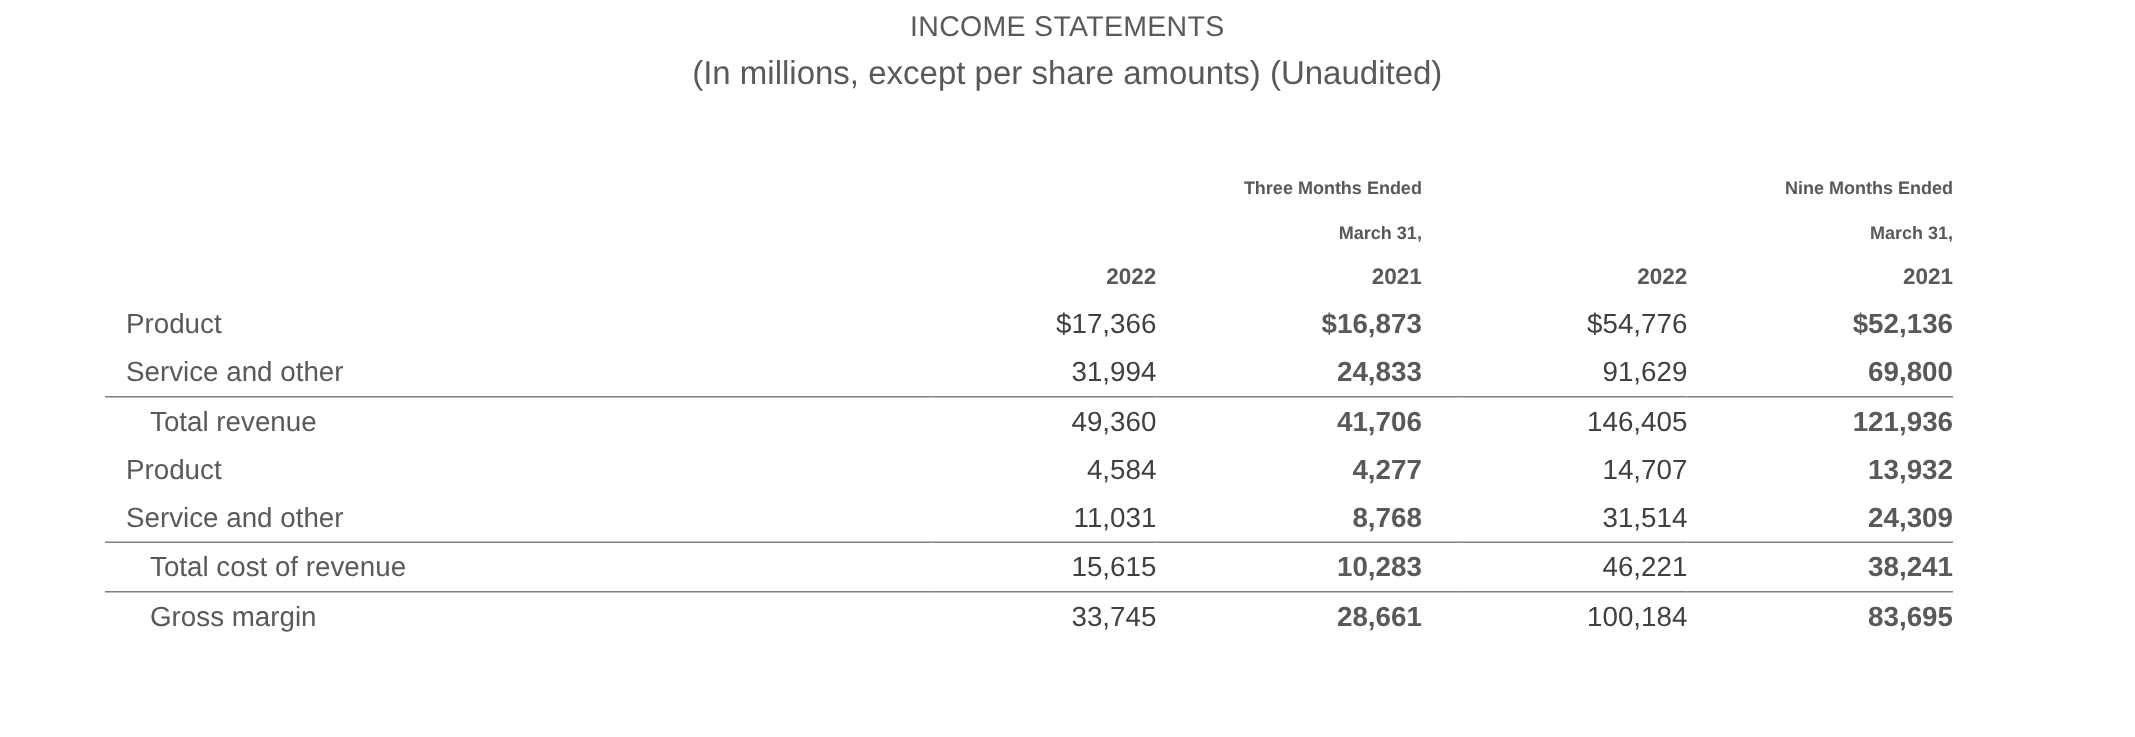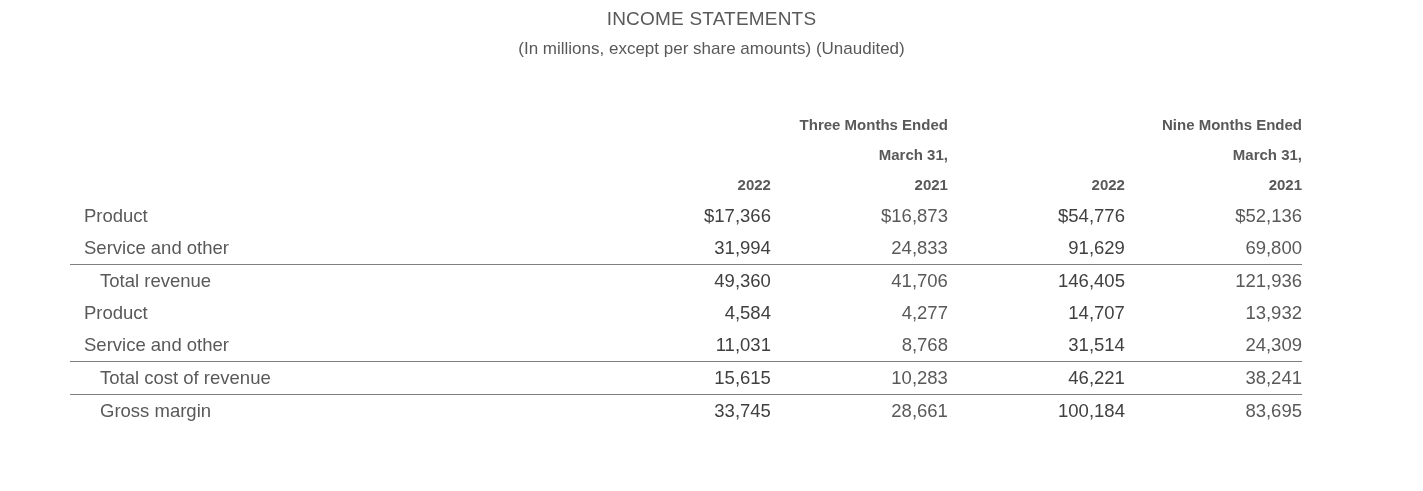--- a/index.html
+++ b/index.html
@@ -23,21 +23,21 @@
     text-align: center;
     padding-top: 6px;
   }
   .doc-title {
     font-size: 19px;
     letter-spacing: 0.2px;
     color: #595959;
     line-height: 26px;
   }
   .doc-subtitle {
-    font-size: 17px;
+    font-size: 22px;
     color: #595959;
     line-height: 26px;
     margin-top: 4px;
   }
   table.fin {
     border-collapse: collapse;
     margin-top: 48px;
     margin-left: 70px;
     width: 1232px;
     font-size: 18.5px;
@@ -47,21 +47,21 @@
     vertical-align: bottom;
   }
   .col-label { width: 592px; }
   .col-num { width: 160px; }
   .gap { width: 30px; }
 
   .hdr-group {
     font-weight: bold;
     color: #595959;
     text-align: right;
-    font-size: 15px;
+    font-size: 12px;
     line-height: 30px;
     padding-bottom: 0px;
   }
   .hdr-year {
     font-weight: bold;
     color: #595959;
     text-align: right;
     font-size: 15px;
     line-height: 30px;
     padding-bottom: 4px;
@@ -73,20 +73,21 @@
     text-align: left;
     line-height: 32px;
     white-space: nowrap;
   }
   .indent-1 { padding-left: 14px !important; }
   .indent-2 { padding-left: 30px !important; }
   .num {
     text-align: right;
     line-height: 32px;
     white-space: nowrap;
+    font-weight: bold;
   }
   .bold { font-weight: normal; color: #404040; }
   .topline td {
     border-top: 1.3px solid #7f7f7f;
   }
 </style>
 </head>
 <body>
 
 <div class="page">

